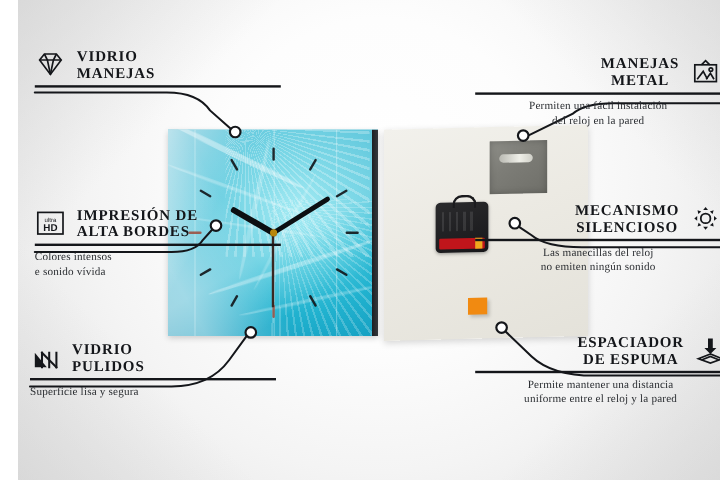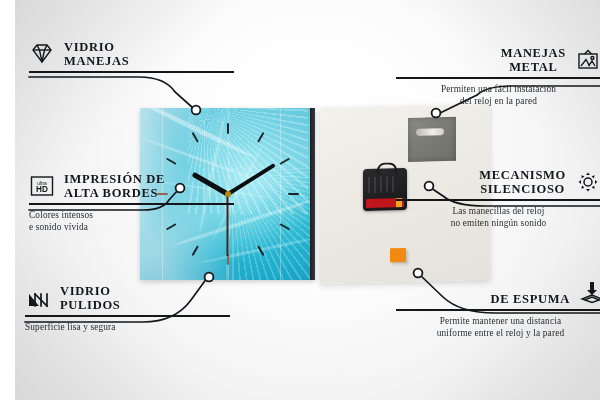--- a/index.html
+++ b/index.html
@@ -293,21 +293,21 @@
       <span class="co-icon">
         <svg viewBox="0 0 26 24">
             <g fill="none" stroke="currentColor" stroke-width="1.4">
           <path d="M11 2 H15 V10 H18 L13 15 L8 10 H11 Z" fill="currentColor" stroke="none"></path>
           <path d="M13 15 L3 19 L13 22.5 L23 19 Z"></path>
           <path d="M5.6 20 L13 17 L20.4 20"></path>
         </g>
           </svg>
       </span>
       <span class="co-title">
-        <br><span>DE ESPUMA</span>
+        <span>ESPACIADOR</span><br><span>DE ESPUMA</span>
       </span>
     </div>
     <div class="co-rule"></div>
     <div class="co-sub">
       <span>Permite mantener una distancia</span><br><span>uniforme entre el reloj y la pared</span>
     </div>
   </div>
 
 </div>
 

